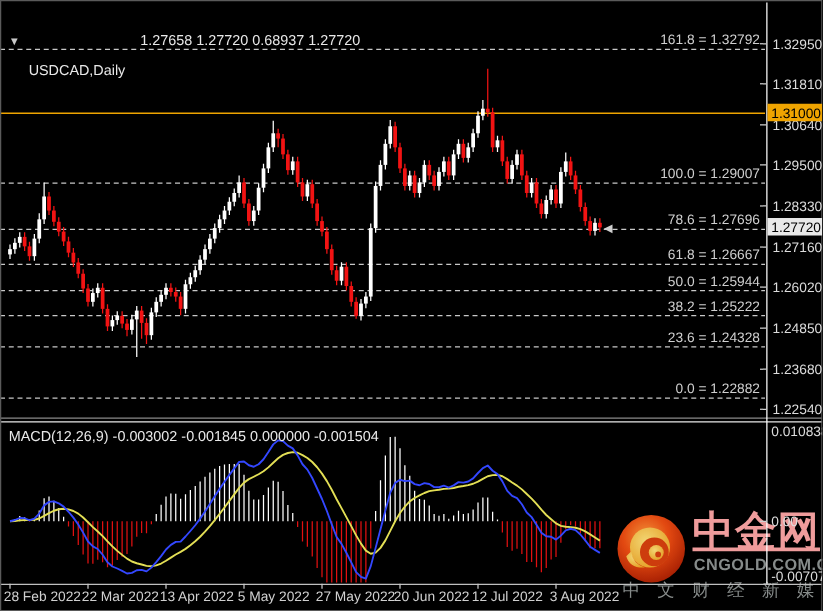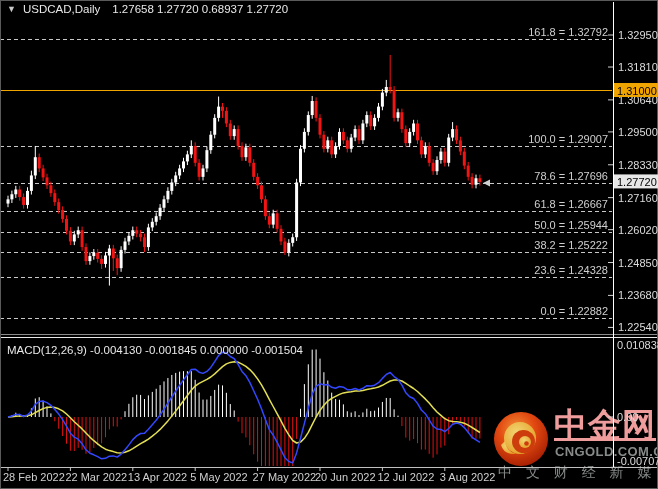--- a/index.html
+++ b/index.html
@@ -1,21 +1,21 @@
 <!DOCTYPE html>
 <html><head>
 <meta charset="utf-8">
 <style>
   html,body{margin:0;padding:0;background:#222;}
   .stage{position:relative;width:658px;height:489px;background:#000;overflow:hidden;
          font-family:"Liberation Sans","DejaVu Sans",sans-serif;}
   .osd{position:absolute;left:7px;top:3px;z-index:3;color:#e8e8e8;font-size:11.5px;
        display:flex;align-items:center;white-space:nowrap;}
   .osd .tri{color:#c9c9c9;font-size:9px;margin-right:7px;}
-  .osd .sym{margin-right:12px;}
+  .osd .sym{margin-right:12px;margin-top:48px;}
   .macd-osd{position:absolute;left:7px;top:344px;z-index:3;color:#e8e8e8;font-size:11.5px;white-space:nowrap;}
   svg.chart{position:absolute;left:0;top:0;z-index:2;}
   svg text{font-family:"Liberation Sans","DejaVu Sans",sans-serif;}
   .wm{position:absolute;left:486px;top:407px;width:172px;height:82px;z-index:1;opacity:0.95;}
   .wm .brand{position:absolute;left:68px;top:-4px;font-size:33px;font-weight:bold;color:#fca5a5;
              letter-spacing:1px;white-space:nowrap;text-decoration:underline;}
   .wm .domain{position:absolute;left:69px;top:37px;font-size:13px;font-weight:bold;color:#8e9392;
               letter-spacing:0.4px;white-space:nowrap;}
   .wm .tagline{position:absolute;left:12px;top:57px;font-size:14px;color:#8e9392;
                letter-spacing:5px;white-space:nowrap;}
@@ -510,15 +510,15 @@
         <text x="439.8" y="481" font-size="11" fill="#d0d0d0">3 Aug 2022</text>
       </g>
     </svg>
 
   <div class="osd">
     <span class="tri">▼</span>
     <span class="sym">USDCAD,Daily</span>
     <span>1.27658 1.27720 0.68937 1.27720</span>
   </div>
 
-  <div class="macd-osd">MACD(12,26,9) -0.004130 -0.001845 0.000000 -0.001504</div>
+  <div class="macd-osd">MACD(12,26,9) -0.003002 -0.001845 0.000000 -0.001504</div>
 
 </div>
 
 </body></html>

